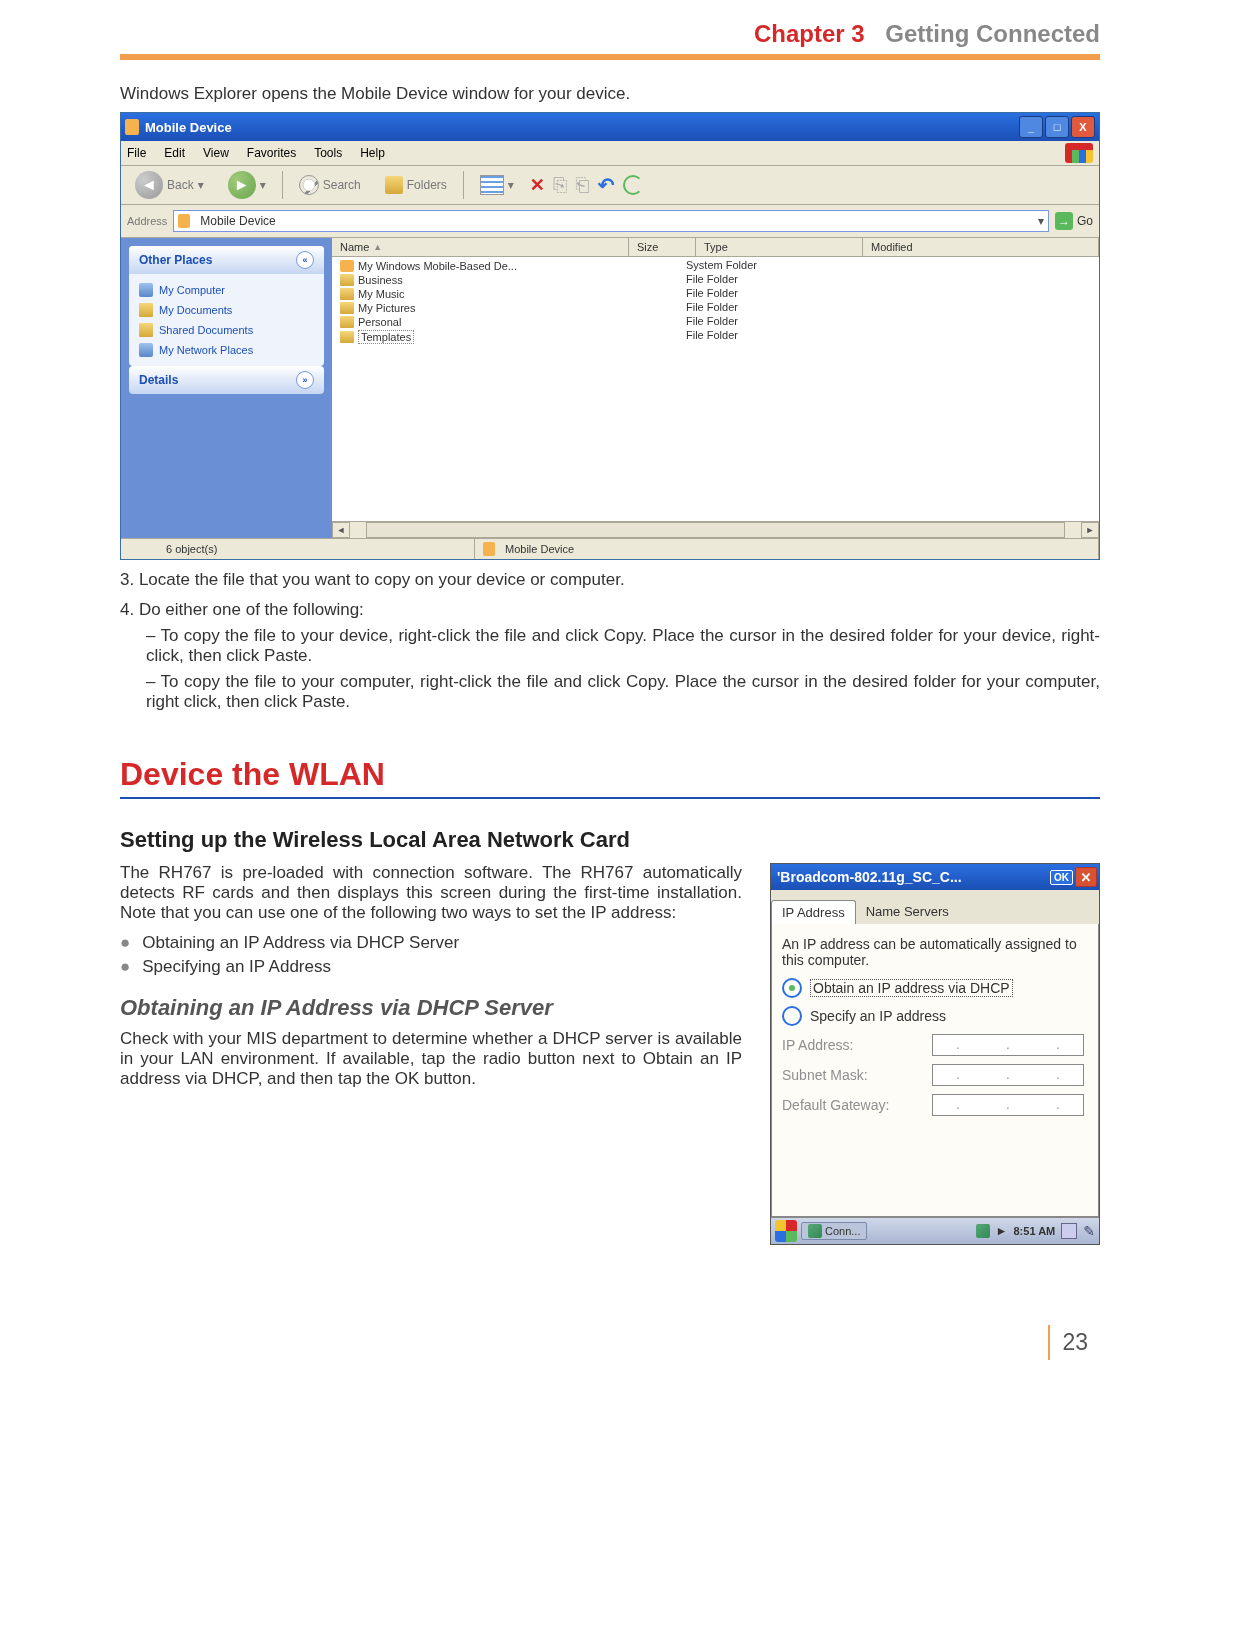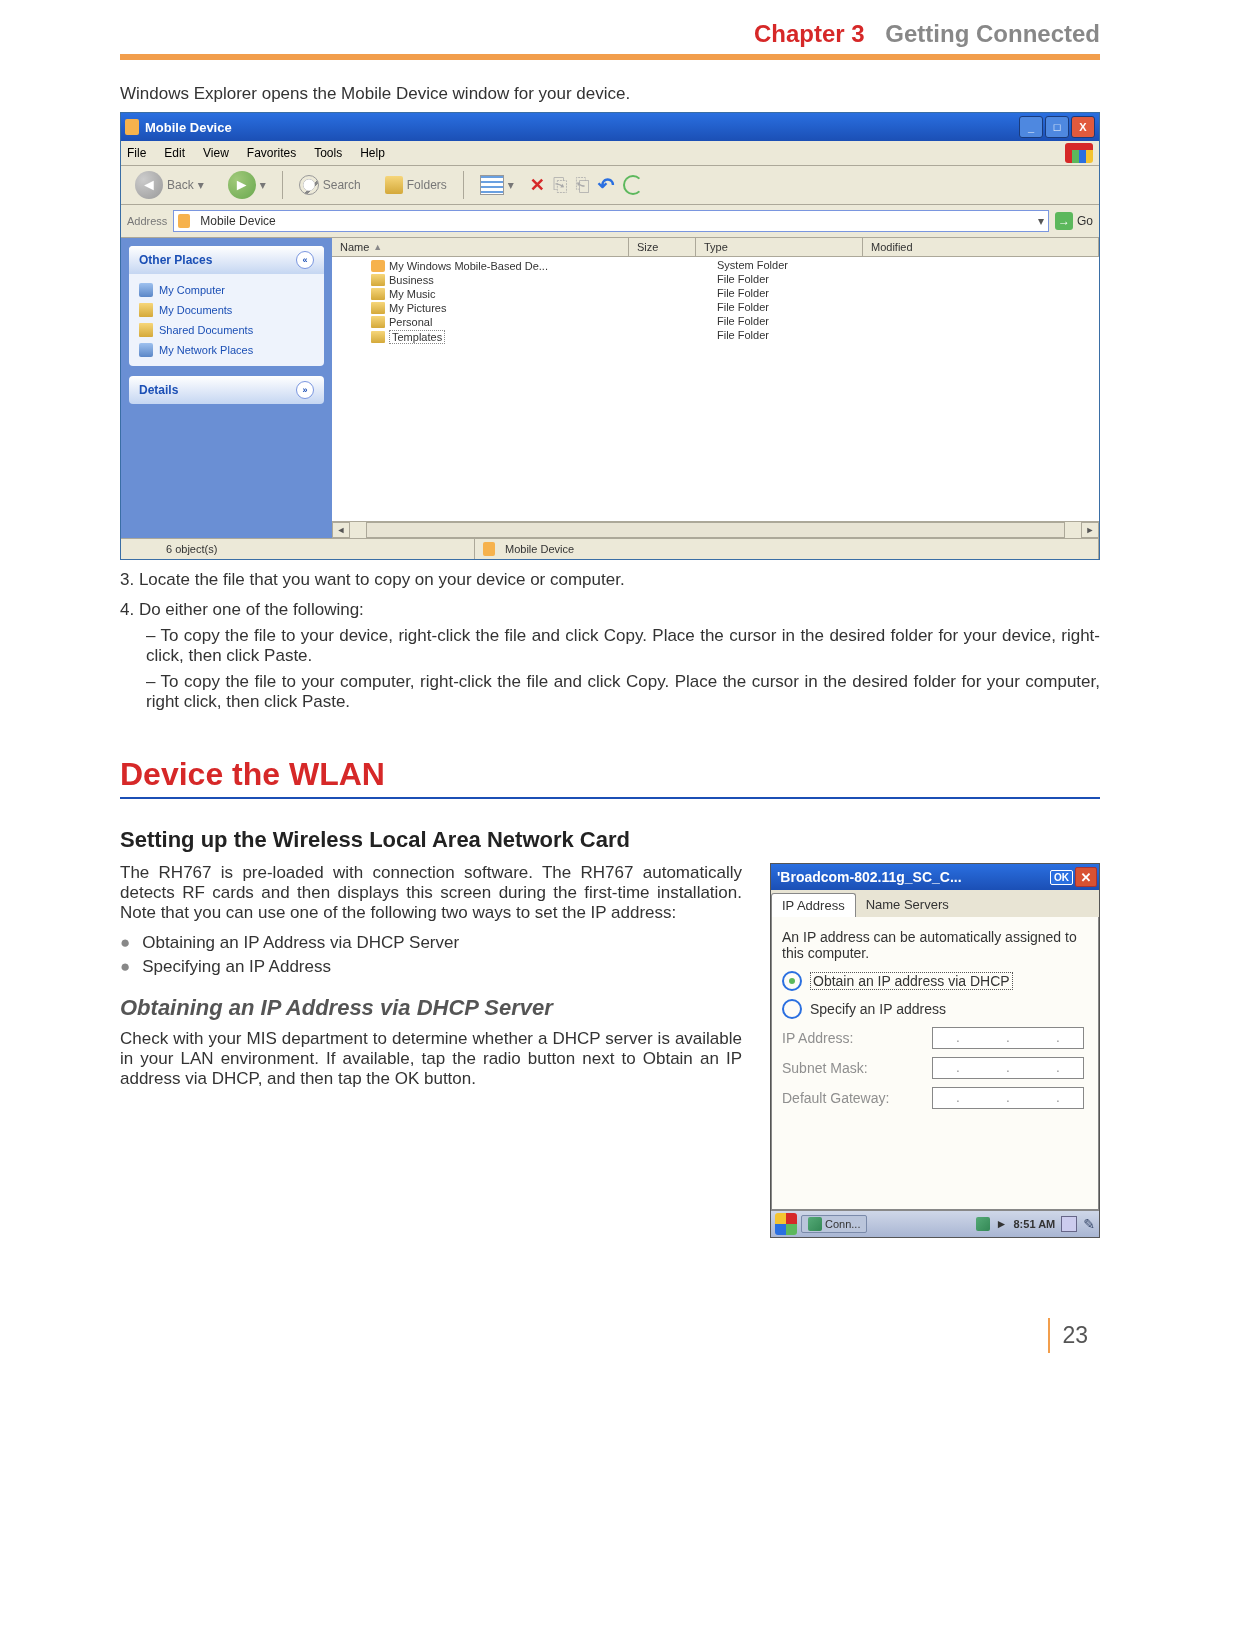--- a/index.html
+++ b/index.html
@@ -123,21 +123,21 @@
     display: flex; align-items: center; gap: 4px;
   }
   .go-sq {
     width: 18px; height: 18px; background: #5cb85c; border-radius: 3px;
     display: flex; align-items: center; justify-content: center; color: #fff; font-size: 12px;
   }
 
   .xp-body { display: flex; height: 300px; }
   .xp-sidebar {
     width: 195px; background: #6a8fd4; padding: 8px;
-    display: flex; flex-direction: column; gap: 10px;
+    display: flex; flex-direction: column; 
   }
   .side-panel { background: #eef3fc; border-radius: 4px; overflow: hidden; }
   .side-head {
     background: linear-gradient(#fff, #c5d6f2);
     padding: 5px 10px; font-weight: bold; color: #1b4fb5;
     display: flex; justify-content: space-between; align-items: center;
     font-size: 12px;
   }
   .chev { width: 16px; height: 16px; border-radius: 50%; border: 1px solid #7a96df; background: #fff; display: flex; align-items: center; justify-content: center; color: #1b4fb5; font-size: 9px; }
   .side-items { padding: 6px 10px; }
@@ -151,21 +151,21 @@
     display: flex; background: #ece9d8; border-bottom: 1px solid #aca899;
     font-size: 11px;
   }
   .fh-col { padding: 3px 8px; border-right: 1px solid #aca899; display:flex; align-items:center; gap:4px; }
   .col-name { width: 280px; }
   .col-size { width: 50px; text-align: right; }
   .col-type { width: 150px; }
   .col-mod { flex: 1; }
   .file-list { flex: 1; padding: 2px 0; }
   .file-row { display: flex; font-size: 11px; }
-  .file-row .fname { width: 280px; padding: 1px 8px; display: flex; align-items: center; gap: 4px; margin-left: 31px; }
+  .file-row .fname { width: 280px; padding: 1px 8px; display: flex; align-items: center; gap: 4px; }
   .file-row .fsize { width: 50px; }
   .file-row .ftype { width: 150px; padding-left: 8px; }
   .ficon { width: 14px; height: 12px; background: linear-gradient(#f6d67a, #d4a93a); border-radius: 1px; display: inline-block; }
   .ficon.dev { background: #f6b24d; border-radius: 2px; }
   .fname-sel { border: 1px dotted #888; padding: 0 2px; }
   .hscroll { height: 16px; background: #ece9d8; border-top: 1px solid #aca899; display:flex; }
   .hscroll .thumb-track { flex:1; background:#e8e4d4; border:1px solid #aca899; margin:0 16px; position:relative; }
   .hscroll .arrow { width:16px; background:#ece9d8; border:1px solid #aca899; display:flex;align-items:center;justify-content:center; font-size:9px; color:#555; }
   .xp-status {
     display: flex; height: 20px; background: #ece9d8;
@@ -199,21 +199,21 @@
     border: 1px solid #555; font-family: Tahoma, sans-serif; font-size: 13px;
     background: #e8e4d4;
   }
   .mdlg-title {
     background: linear-gradient(#2a6fe0, #1b4fb5); color: #fff;
     display: flex; align-items: center; height: 26px; padding: 0 2px;
   }
   .mdlg-title-text { flex: 1; font-weight: bold; padding-left: 4px; font-size: 14px; }
   .mdlg-ok { background: #2a6fe0; border: 1px solid #fff; color: #fff; font-size: 10px; font-weight: bold; padding: 1px 3px; border-radius: 2px; }
   .mdlg-close { width: 20px; height: 18px; background: #d85232; color: #fff; display: flex; align-items: center; justify-content: center; margin-left: 2px; font-weight: bold; border: 1px solid #a33; border-radius: 2px; }
-  .mdlg-tabs { display: flex; background: #e8e4d4; padding-top: 3px; }
+  .mdlg-tabs { display: flex; background: #e8e4d4; padding-top: 10px; }
   .mdlg-tab { padding: 4px 10px; font-size: 13px; }
   .mdlg-tab.active { background: #fff; border: 1px solid #888; border-bottom: none; border-radius: 3px 3px 0 0; }
   .mdlg-body { background: #fdfcf7; padding: 12px 10px; border: 1px solid #888; border-top: none; }
   .radio-row { display: flex; align-items: center; gap: 8px; margin: 8px 0; }
   .radio { width: 16px; height: 16px; border: 2px solid #2a6fe0; border-radius: 50%; display: flex; align-items: center; justify-content: center; }
   .radio.sel::after { content:''; width: 6px; height: 6px; background: #5cb85c; border-radius: 50%; }
   .radio-label { font-size: 14px; }
   .radio-label.sel { border: 1px dotted #555; padding: 0 2px; }
   .field-row { display: flex; align-items: center; margin: 8px 0; color: #8f8f8f; }
   .field-label { width: 150px; font-size: 14px; }

